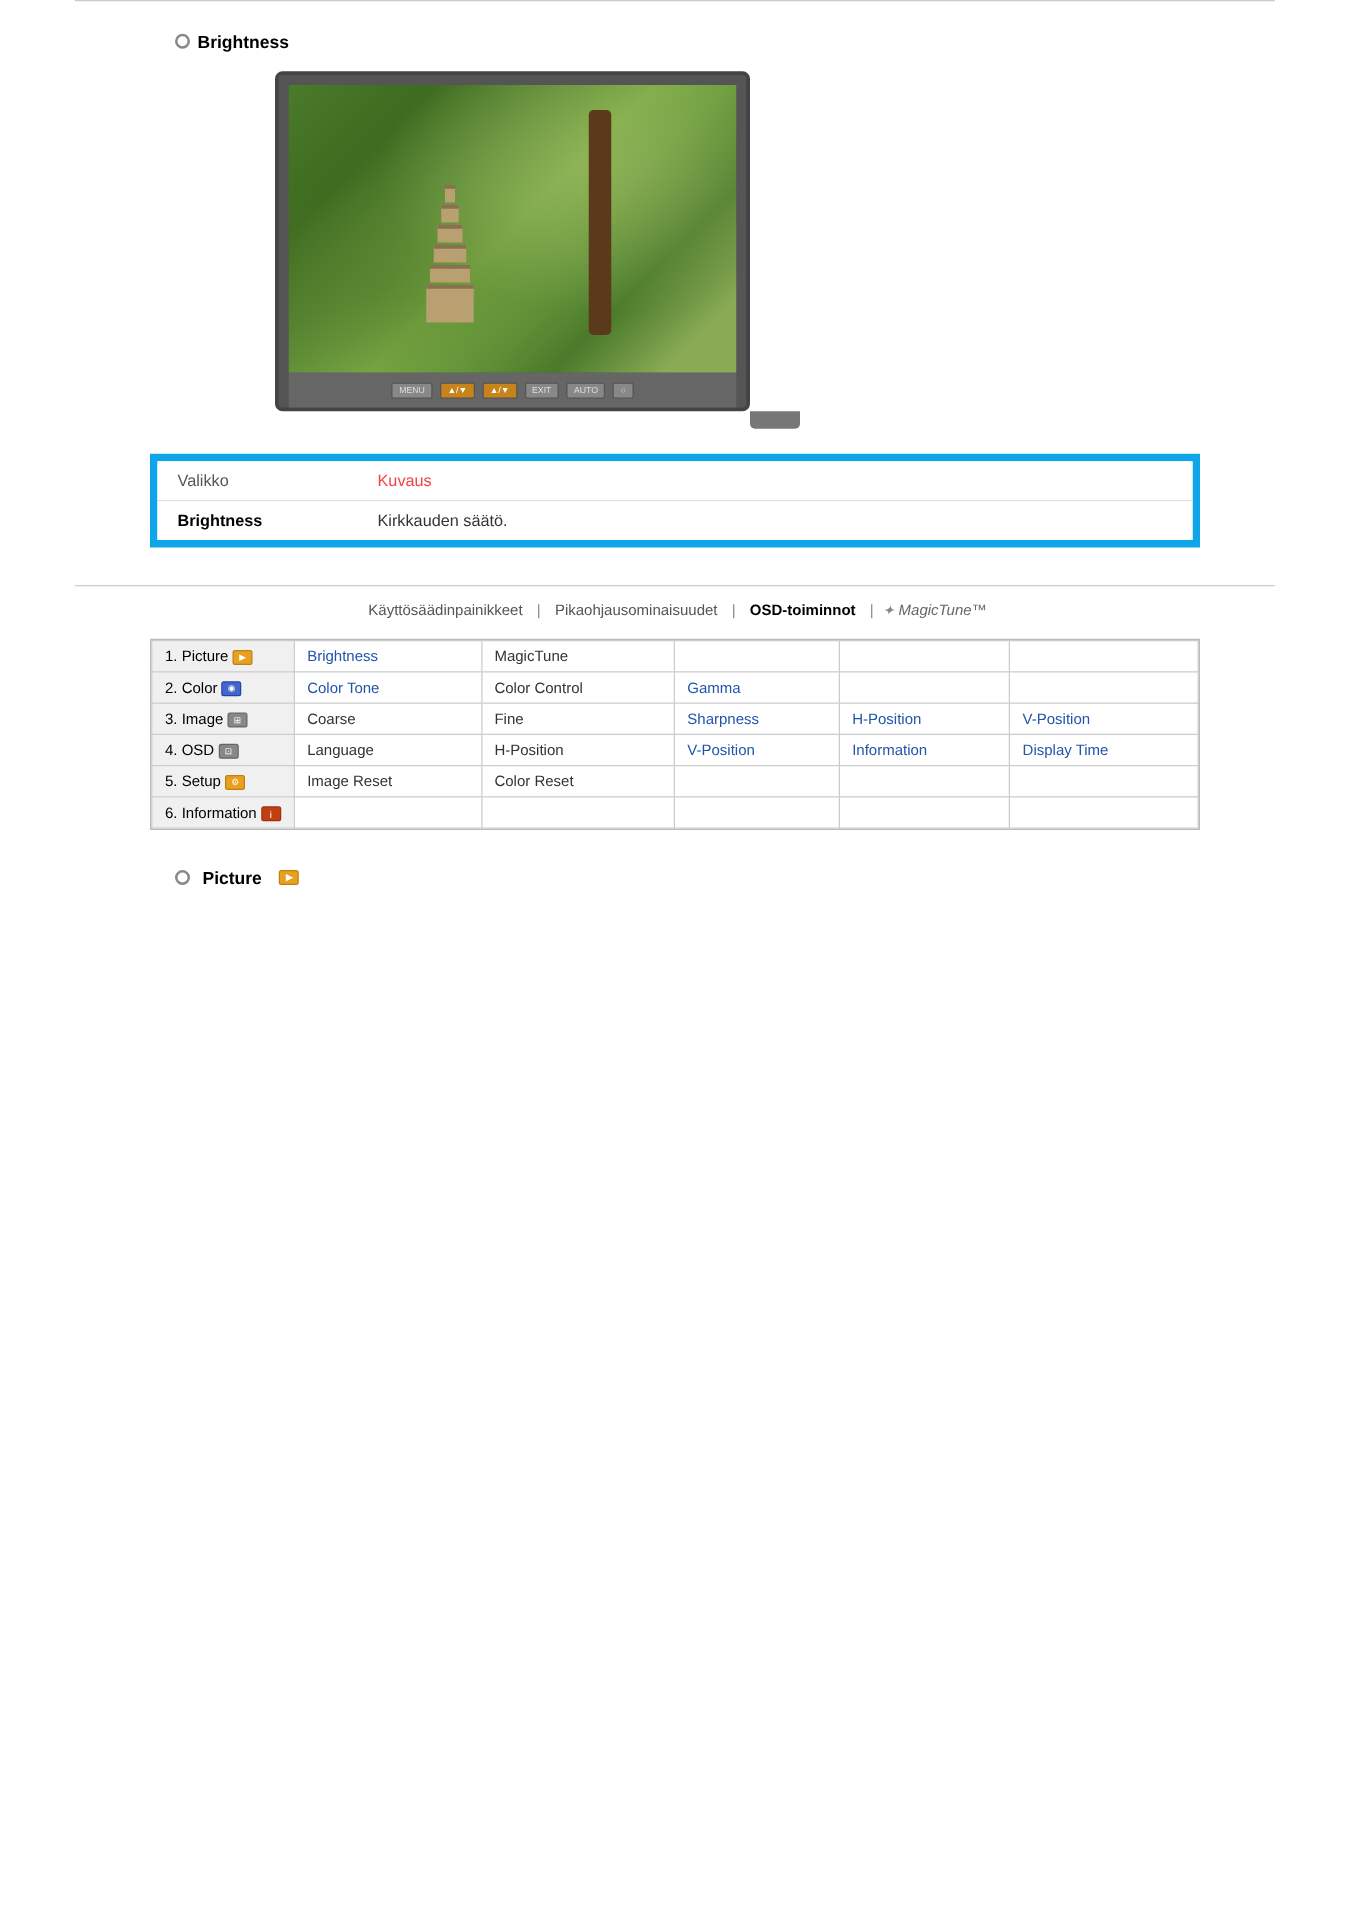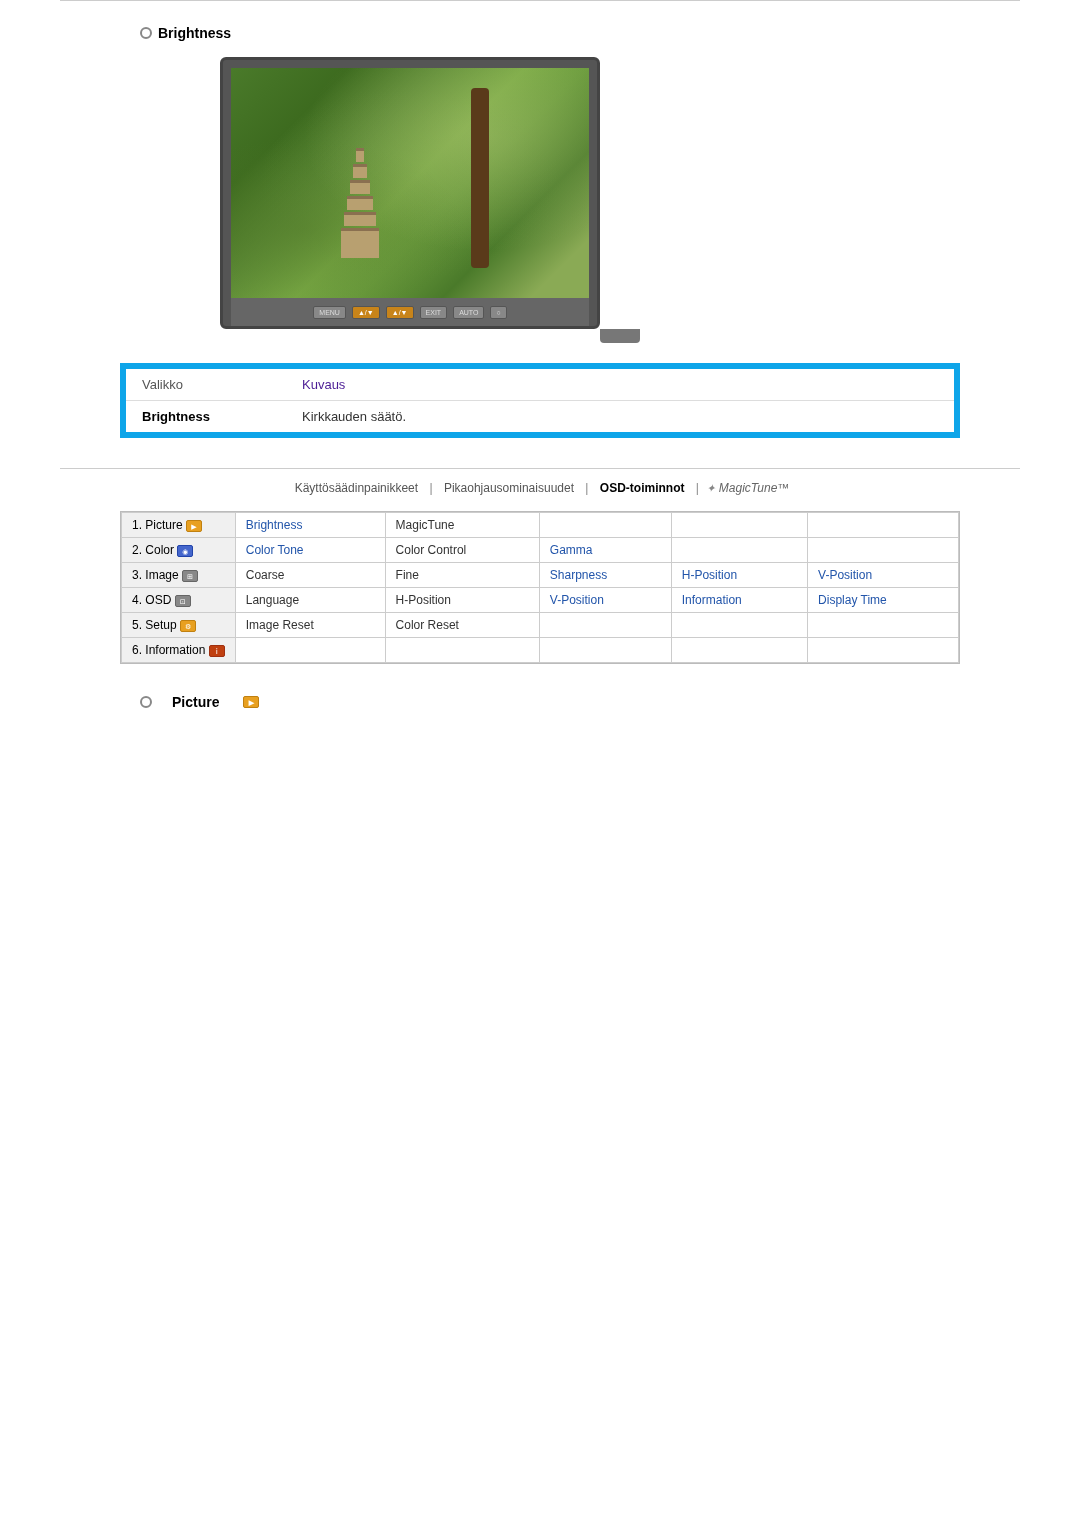--- a/index.html
+++ b/index.html
@@ -145,21 +145,21 @@
       border-bottom: 1px solid #ddd;
       background: #fff;
     }
 
     .info-table-header .col-left {
       width: 160px;
       color: #555;
     }
 
     .info-table-header .col-right {
-      color: #4c1d95;
+      color: #ef4444;
     }
 
     .info-table-row {
       display: flex;
       padding: 8px 16px;
       background: #fff;
     }
 
     .info-table-row .col-label {
       width: 160px;
@@ -262,21 +262,21 @@
       background: #e8a020;
       border-color: #c08010;
     }
 
     
     .picture-section {
       margin-left: 80px;
       margin-top: 10px;
       display: flex;
       align-items: center;
-      gap: 20px;
+      gap: 10px;
       font-weight: bold;
       font-size: 14px;
     }
   </style>
 </head>
 <body>
 
 <div class="top-rule">
 
   <div class="section-brightness-title">

